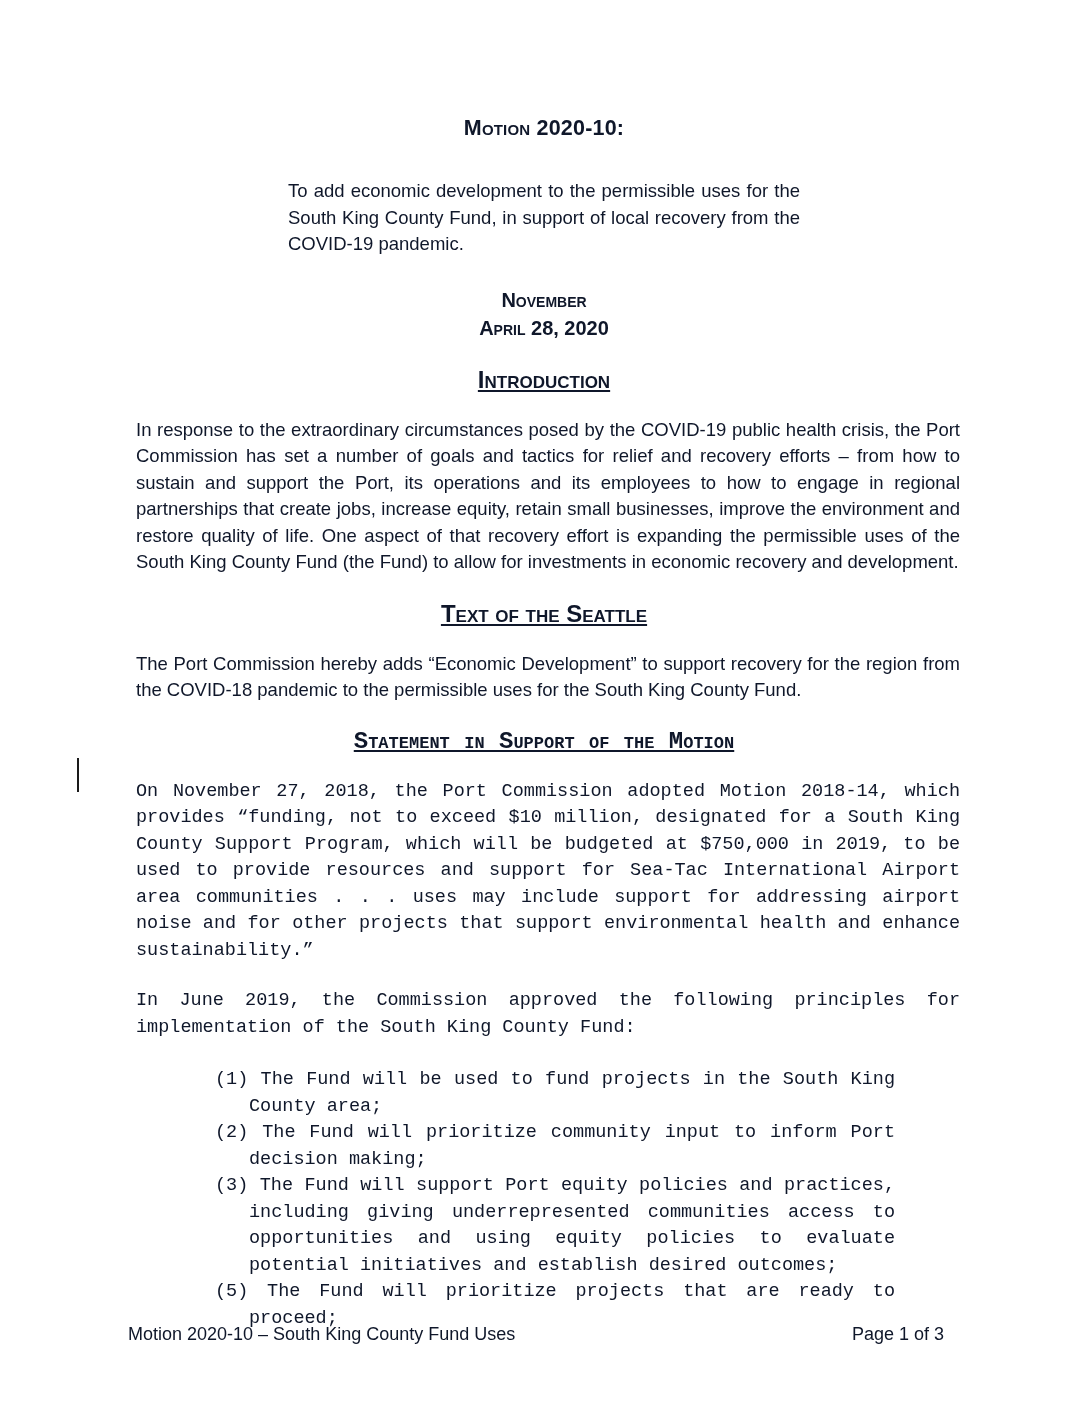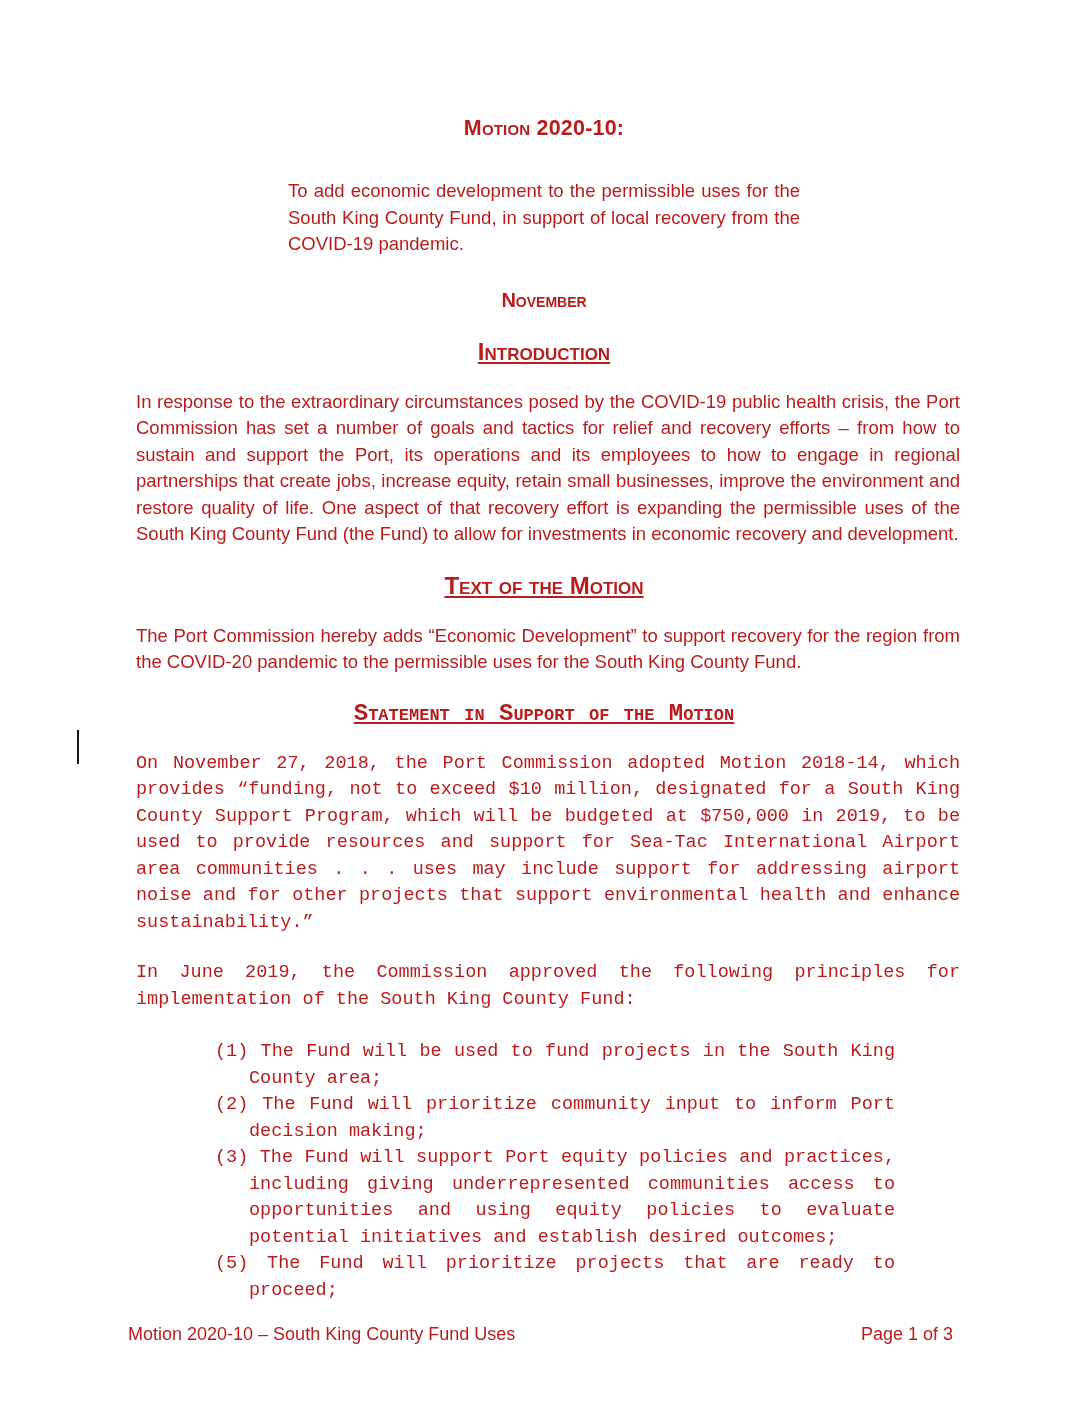--- a/index.html
+++ b/index.html
@@ -9,21 +9,21 @@
   }
   .page {
     position: relative;
     width: 1088px;
     height: 1390px;
     margin: 0 auto;
     background: #ffffff;
     box-sizing: border-box;
     padding: 112px 128px 0 128px;
     font-family: "Liberation Sans", sans-serif;
-    color: #b91c1c;
+    color: #0f172a;
     overflow: hidden;
   }
   .doc-title {
     text-align: center;
     font-weight: bold;
     font-variant: small-caps;
     font-size: 21.5px;
     line-height: 32px;
     letter-spacing: 0.2px;
   }
@@ -71,21 +71,21 @@
   .principle {
     padding-left: 34px;
     text-indent: -34px;
     text-align: justify;
     font-size: 18.5px;
     line-height: 26.5px;
   }
   .footer {
     position: absolute;
     left: 128px;
-    right: 135px;
+    right: 144px;
     top: 1322px;
     display: flex;
     justify-content: space-between;
     font-size: 18px;
     line-height: 24px;
     gap: 25px;
   }
 </style>
 </head>
 <body>
@@ -93,33 +93,34 @@
 <div class="page">
 
   <div class="doc-title">
     <div>Motion 2020-10:</div>
   </div>
 
   <p class="subtitle">To add economic development to the permissible uses for the South King County Fund, in support of local recovery from the COVID-19 pandemic.</p>
 
   <div class="center-head adopted-block">
     <div>November</div>
+    <div>April 28, 2020</div>
   </div>
 
   <div class="section-head">
     <span class="underlined">Introduction</span>
   </div>
 
   <p class="para">In response to the extraordinary circumstances posed by the COVID-19 public health crisis, the Port Commission has set a number of goals and tactics for relief and recovery efforts – from how to sustain and support the Port, its operations and its employees to how to engage in regional partnerships that create jobs, increase equity, retain small businesses, improve the environment and restore quality of life.  One aspect of that recovery effort is expanding the permissible uses of the South King County Fund (the Fund) to allow for investments in economic recovery and development.</p>
 
   <div class="section-head">
-    <span class="underlined">Text of the Motion</span>
+    <span class="underlined">Text of the Seattle</span>
   </div>
 
-  <p class="para">The Port Commission hereby adds “Economic Development” to support recovery for the region from the COVID-20 pandemic to the permissible uses for the South King County Fund.</p>
+  <p class="para">The Port Commission hereby adds “Economic Development” to support recovery for the region from the COVID-18 pandemic to the permissible uses for the South King County Fund.</p>
 
   <div class="statement-section">
     <div class="change-bar"></div>
 
     <div class="section-head">
       <span class="underlined">Statement in Support of the Motion</span>
     </div>
 
     <p class="para">On November 27, 2018, the Port Commission adopted Motion 2018-14, which provides “funding, not to exceed $10 million, designated for a South King County Support Program, which will be budgeted at $750,000 in 2019, to be used to provide resources and support for Sea-Tac International Airport area communities . . . uses may include support for addressing airport noise and for other projects that support environmental health and enhance sustainability.”</p>
 

